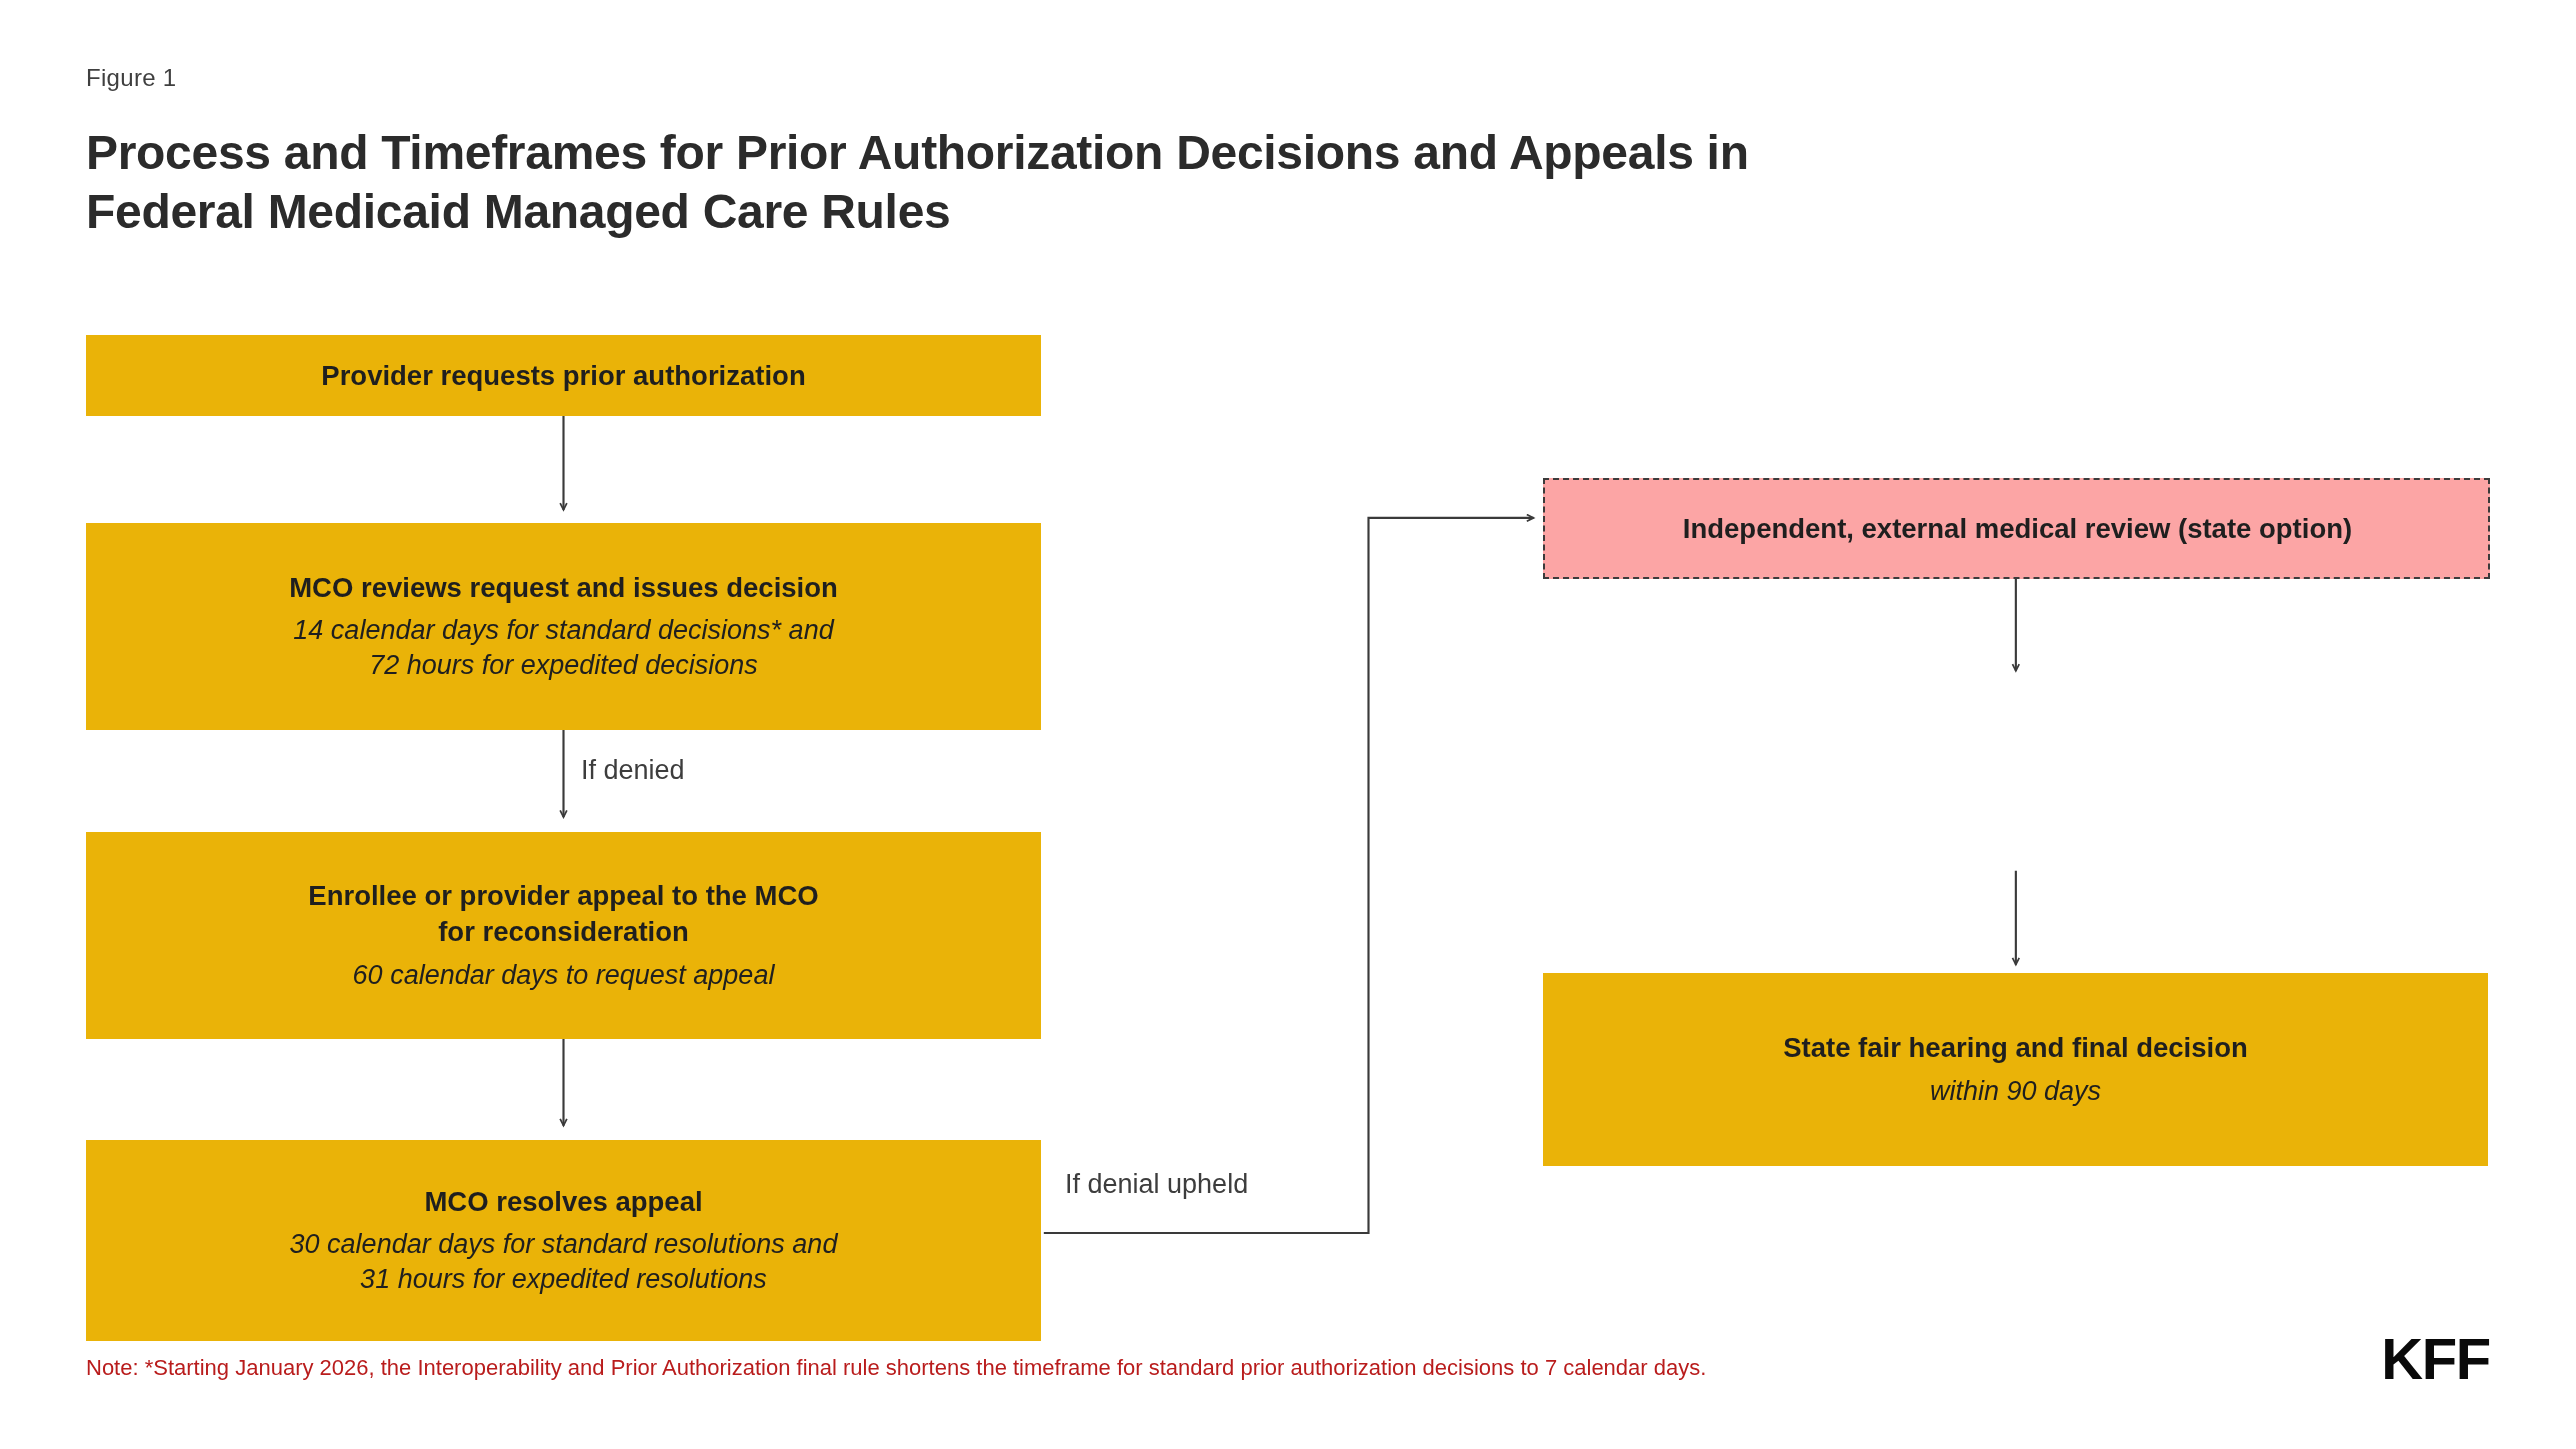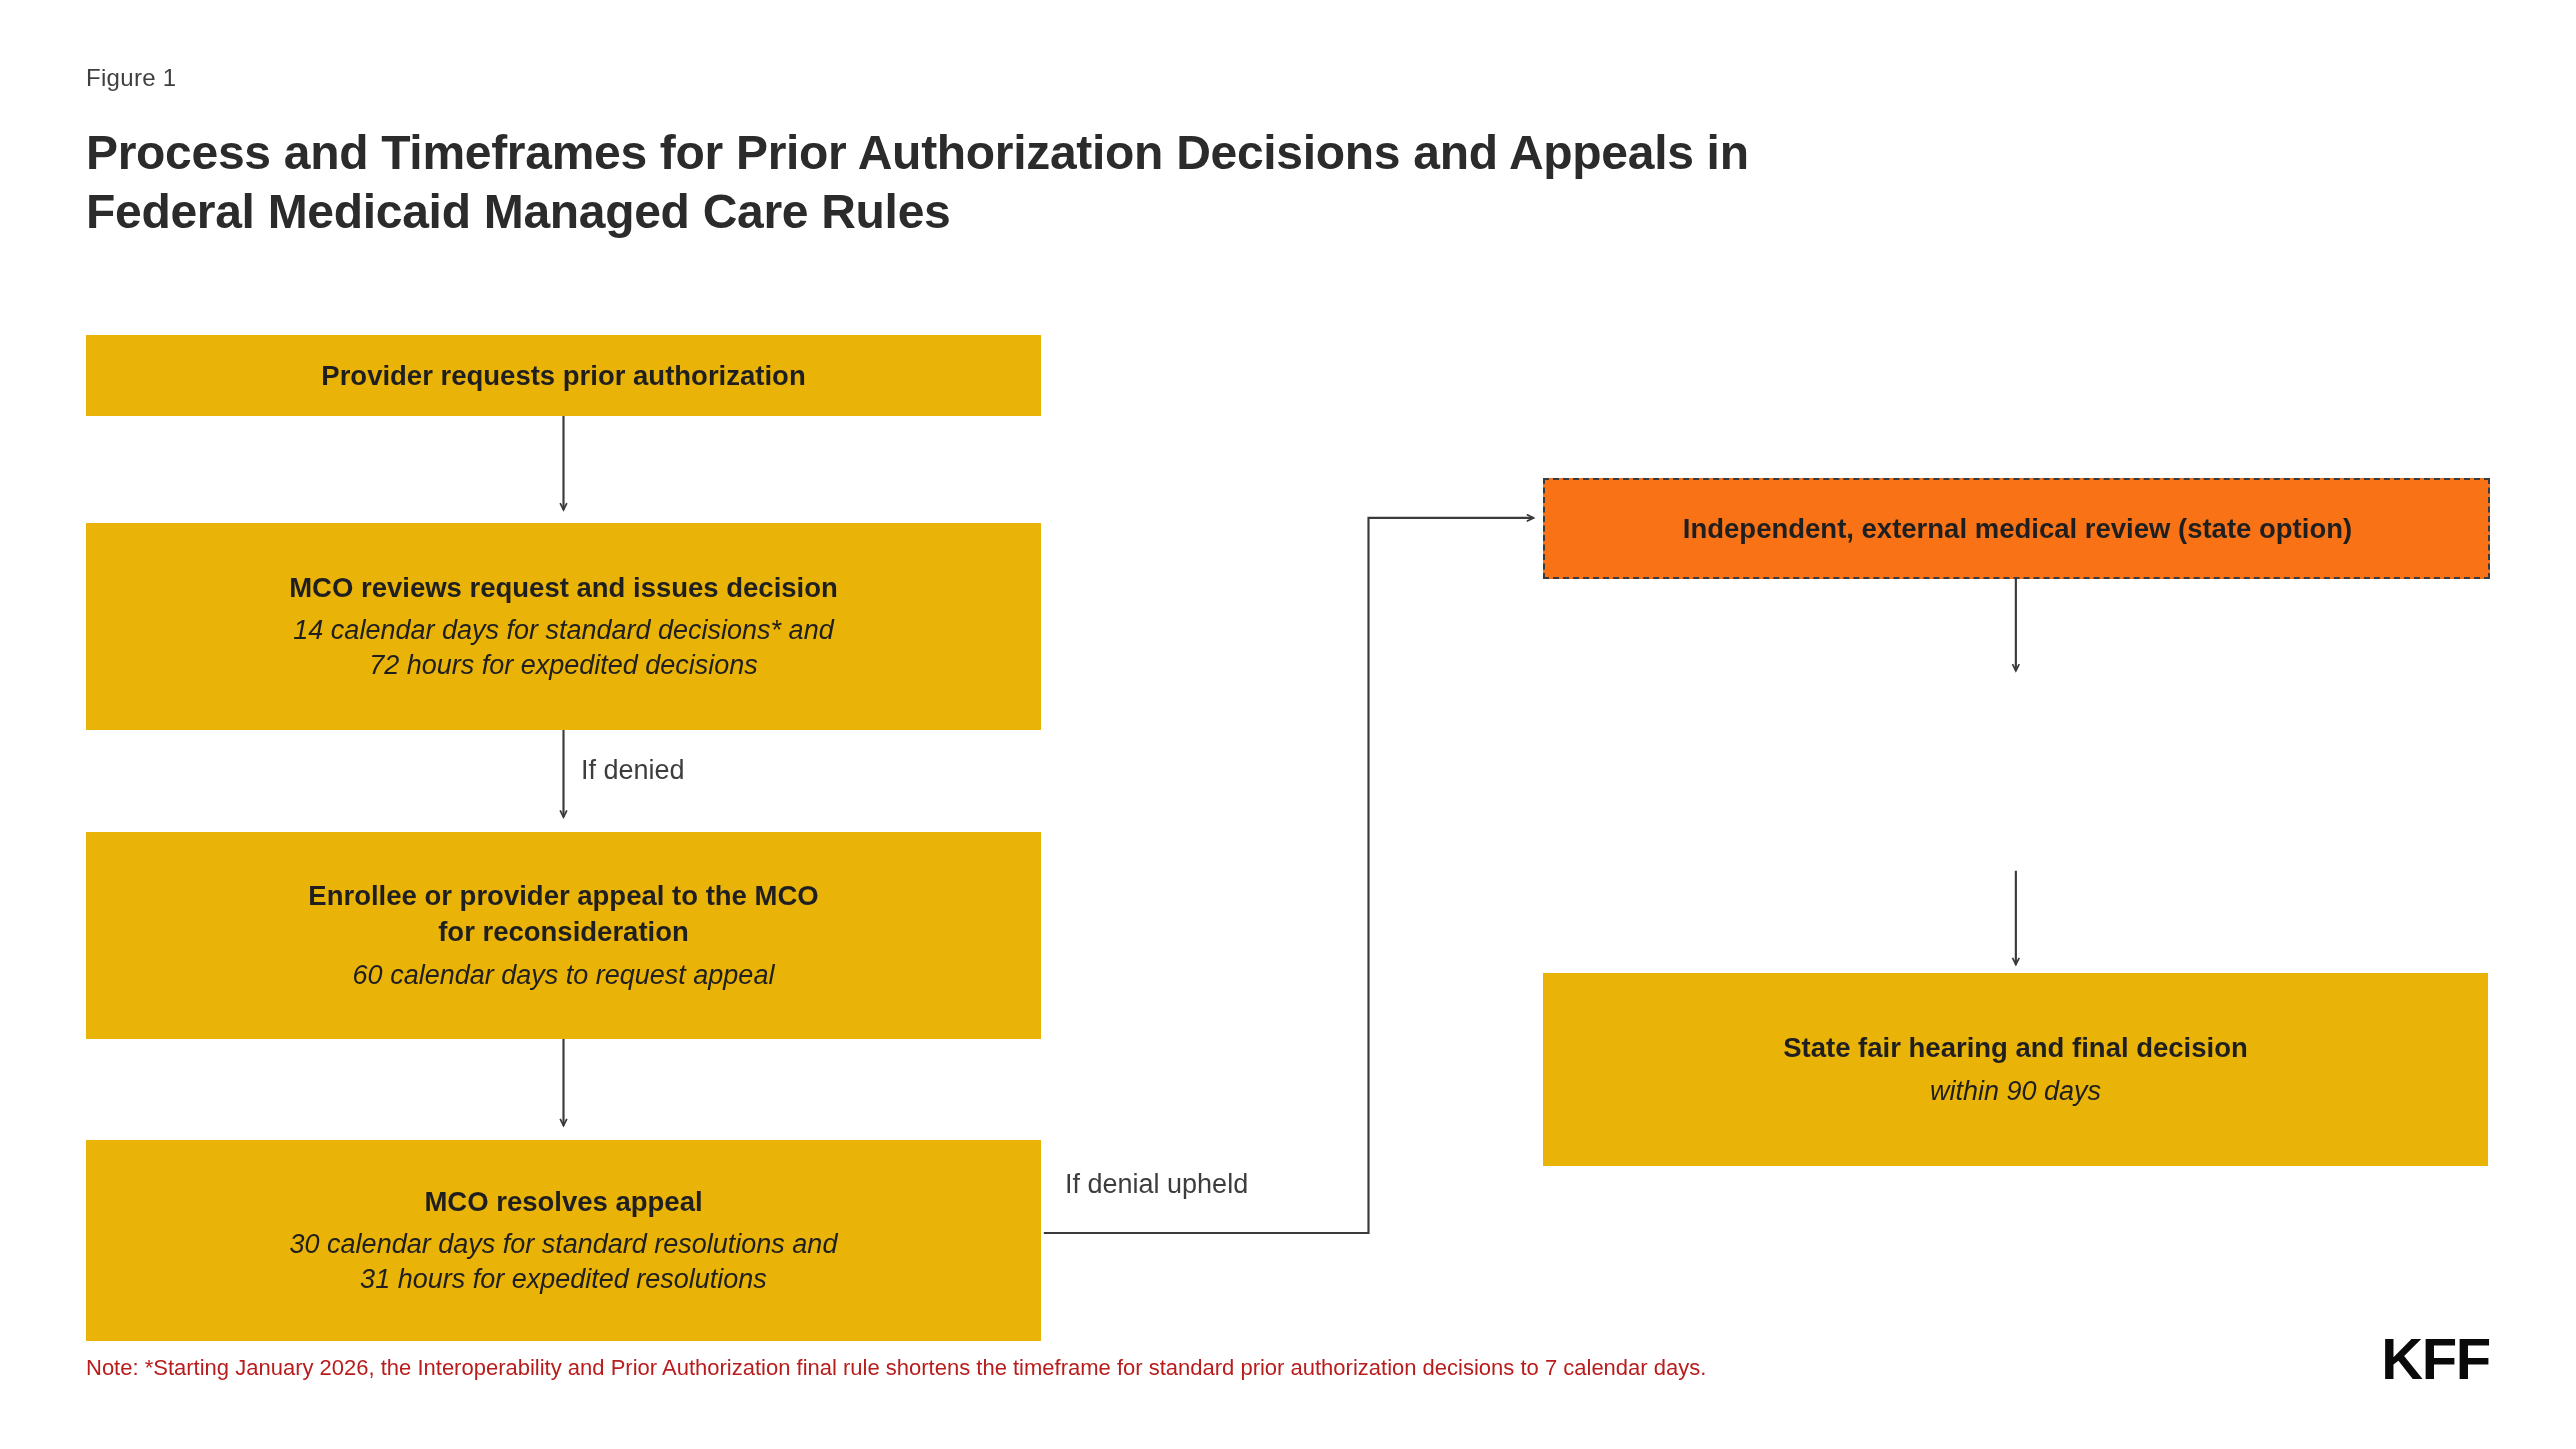--- a/index.html
+++ b/index.html
@@ -29,21 +29,21 @@
   
   .box{
     position:absolute;
     background:#eab308;
     display:flex;flex-direction:column;
     align-items:center;justify-content:center;
     box-sizing:border-box;
     padding:6.7px 16px;
   }
   .box.dashed{
-    background:#f97316;
+    background:#fca5a5;
     border:2.7px dashed #3b3b3b;
     padding-left:18px;
   }
   .box .bold{
     font-size:27.5px;font-weight:700;line-height:1.30;
     text-align:center;color:#1f1f1f;
   }
   .box .ital{
     font-size:27px;font-style:italic;font-weight:400;line-height:1.30;
     text-align:center;color:#1f1f1f;

